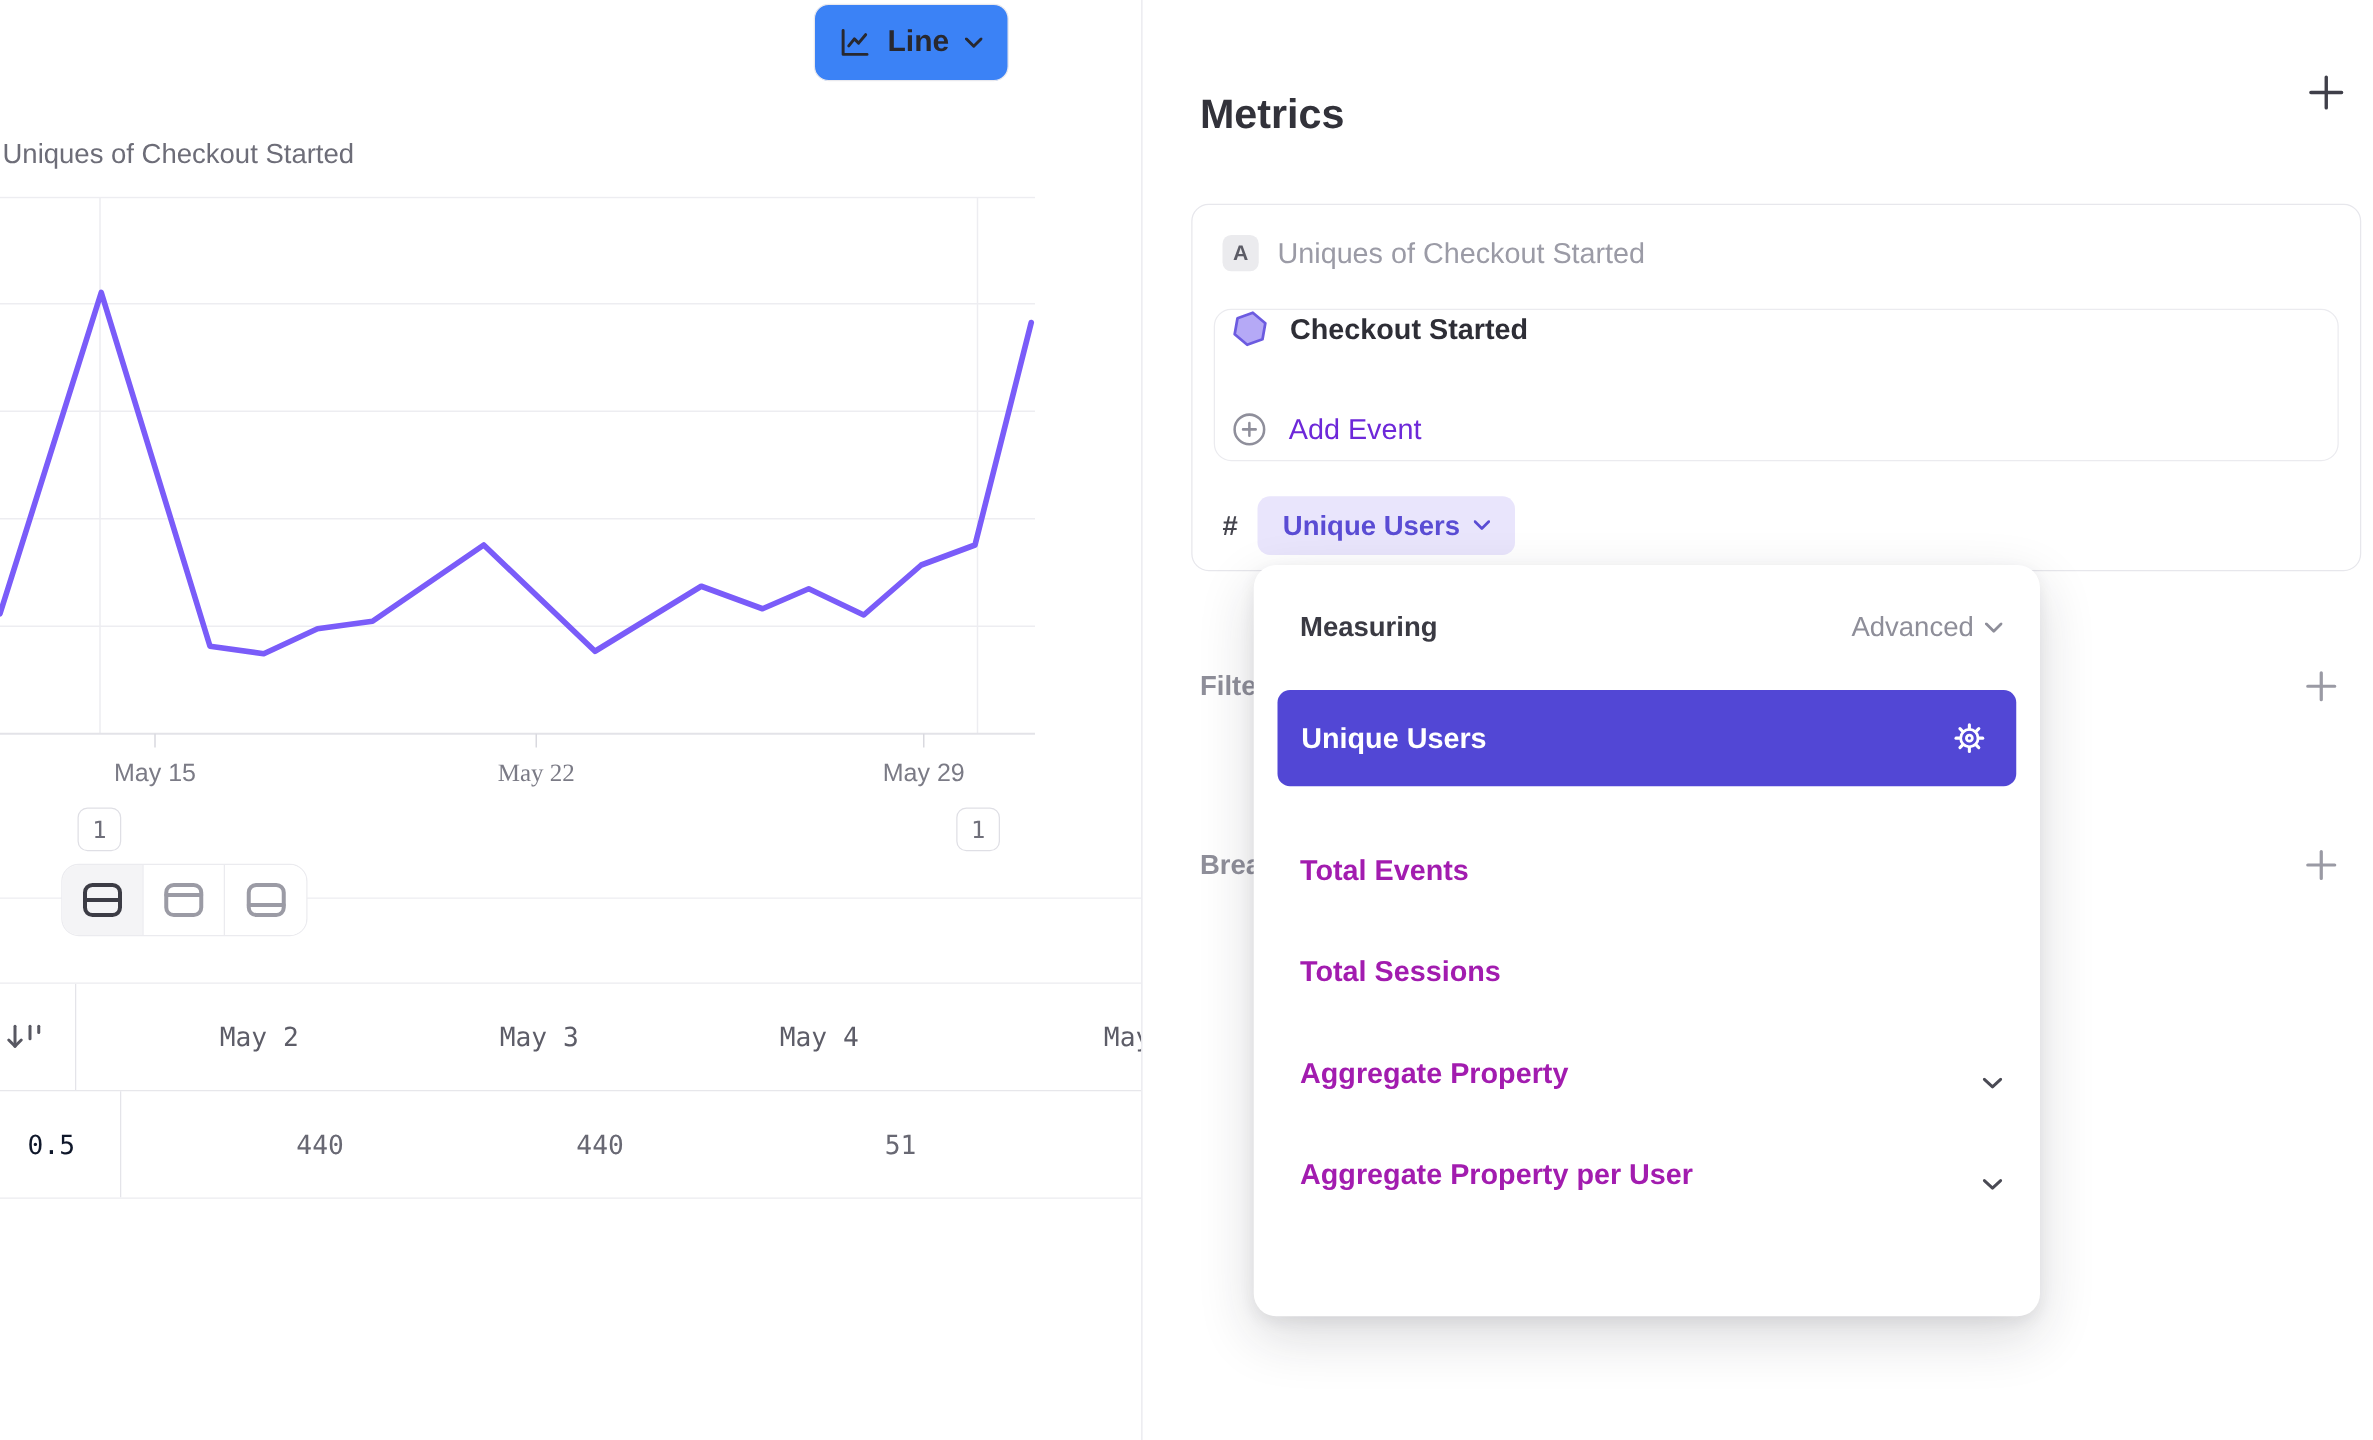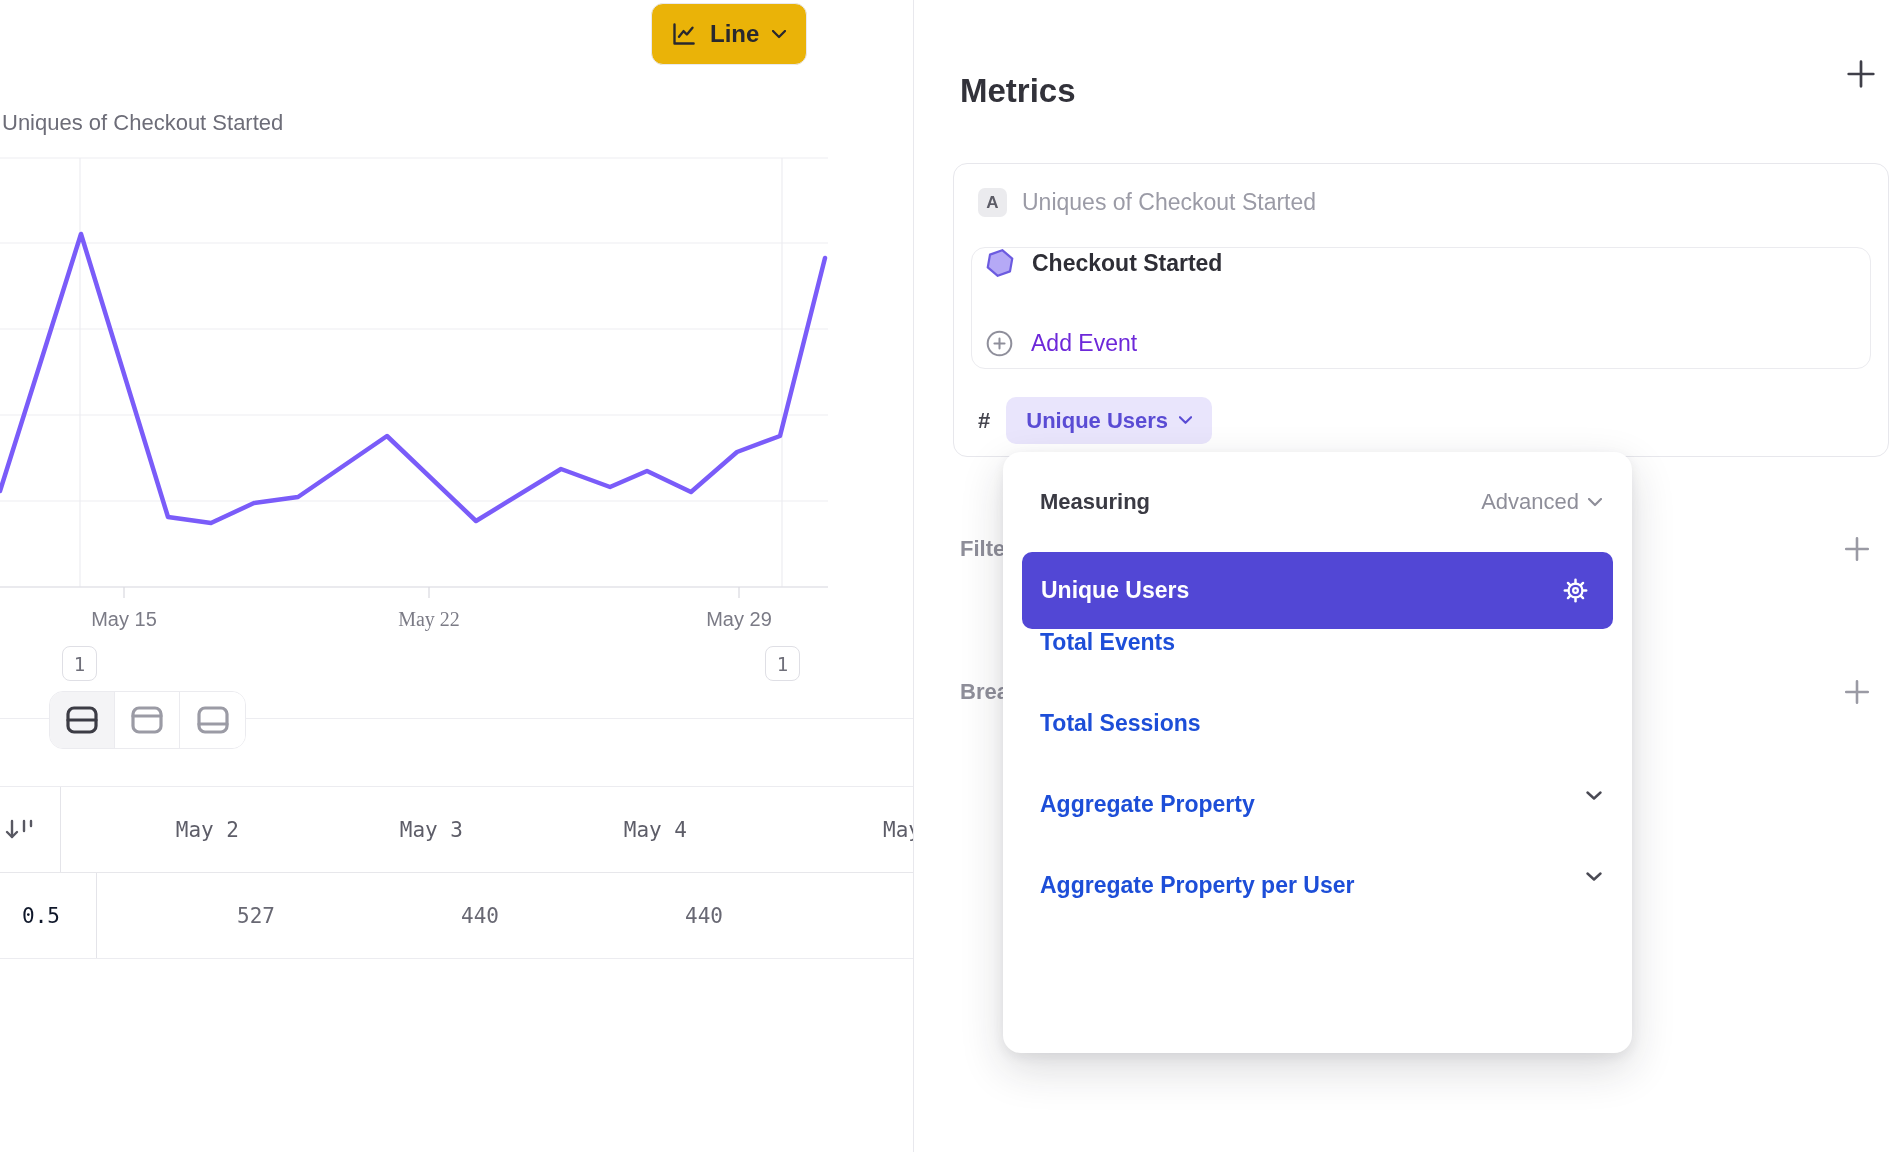--- a/index.html
+++ b/index.html
@@ -4,21 +4,21 @@
 <style>
   html,body{margin:0;padding:0;background:#fff;}
   #canvas{position:relative;width:1898px;height:1152px;background:#ffffff;overflow:hidden;
           font-family:"Liberation Sans",sans-serif;color:#2e2e36;}
   button{font-family:inherit;border:none;background:none;padding:0;margin:0;cursor:pointer;}
 
   
   .v-divider{position:absolute;left:913px;top:0;width:1px;height:1152px;background:#e8e8ed;}
 
   .chart-type-btn{position:absolute;left:651px;top:3px;height:62px;padding:0 20px 0 18px;
-    border:1.5px solid #e9e9ee;border-radius:12px;background:#eab308;display:flex;align-items:center;gap:13px;
+    border:1.5px solid #e9e9ee;border-radius:12px;background:#3b82f6;display:flex;align-items:center;gap:13px;
     font-size:24px;font-weight:700;color:#28282f;}
   .chart-title{position:absolute;left:2px;top:110px;font-size:22px;font-weight:500;color:#6d6d78;white-space:nowrap;}
 
   svg.plot{position:absolute;left:0;top:157px;}
   .x-label{position:absolute;top:608px;transform:translateX(-50%);font-size:20px;color:#7b7b86;white-space:nowrap;}
   .xl-0{left:124px;} .xl-1{left:429px;font-family:Liberation Serif, serif;} .xl-2{left:739px;}
 
   .ann-badge{position:absolute;top:646px;width:35px;height:35px;box-sizing:border-box;
     border:1.5px solid #dfdfe5;border-radius:8px;background:#fff;display:flex;align-items:center;justify-content:center;
     font-family:"DejaVu Sans Mono",monospace;font-size:19px;color:#6f6f7a;}
@@ -78,22 +78,22 @@
   .dropdown{position:absolute;left:1003px;top:452px;width:629px;height:601px;box-sizing:border-box;
     background:#fff;border-radius:18px;z-index:10;padding-bottom:19px;
     box-shadow:0 4px 12px rgba(28,28,45,.07),0 16px 44px rgba(28,28,45,.16);}
   .dd-header{height:100px;display:flex;align-items:center;justify-content:space-between;
     padding:0 30px 0 37px;box-sizing:border-box;}
   .dd-measuring{font-size:22px;font-weight:600;color:#3a3a43;}
   .dd-advanced{display:flex;align-items:center;gap:9px;font-size:22px;color:#8e8e99;}
   .dd-selected{margin:0 19px;height:77px;border-radius:10px;background:#5247d5;display:flex;align-items:center;
     justify-content:space-between;padding:0 24px 0 19px;box-sizing:border-box;color:#fff;
     font-size:23px;font-weight:600;}
-  .dd-item{height:81px;display:flex;align-items:flex-start;justify-content:space-between;
-    padding:0 30px 0 37px;box-sizing:border-box;font-size:23px;font-weight:600;color:#1d4ed8;}
+  .dd-item{height:81px;display:flex;align-items:flex-end;justify-content:space-between;
+    padding:0 30px 0 37px;box-sizing:border-box;font-size:23px;font-weight:600;color:#a21caf;}
 </style>
 </head>
 <body>
 
 <div id="canvas">
 
   <div>
 
     <button class="chart-type-btn">
       <svg width="27" height="27" viewBox="0 0 24 24" fill="none" stroke="#28282f" stroke-width="2.1" stroke-linecap="round" stroke-linejoin="round">
@@ -167,21 +167,20 @@
             <line x1="26" y1="3" x2="26" y2="8"></line>
           </svg>
         </div>
         <div class="cell">May 2</div>
         <div class="cell">May 3</div>
         <div class="cell">May 4</div>
         <div class="cell last">May</div>
       </div>
       <div class="trow body">
         <div class="cellA val">0.5</div>
-        <div class="cell">527</div>
         <div class="cell">440</div>
         <div class="cell">440</div>
         <div class="cell last">51</div>
       </div>
     </div>
   </div>
 
   <div class="v-divider"></div>
 
   <div>

